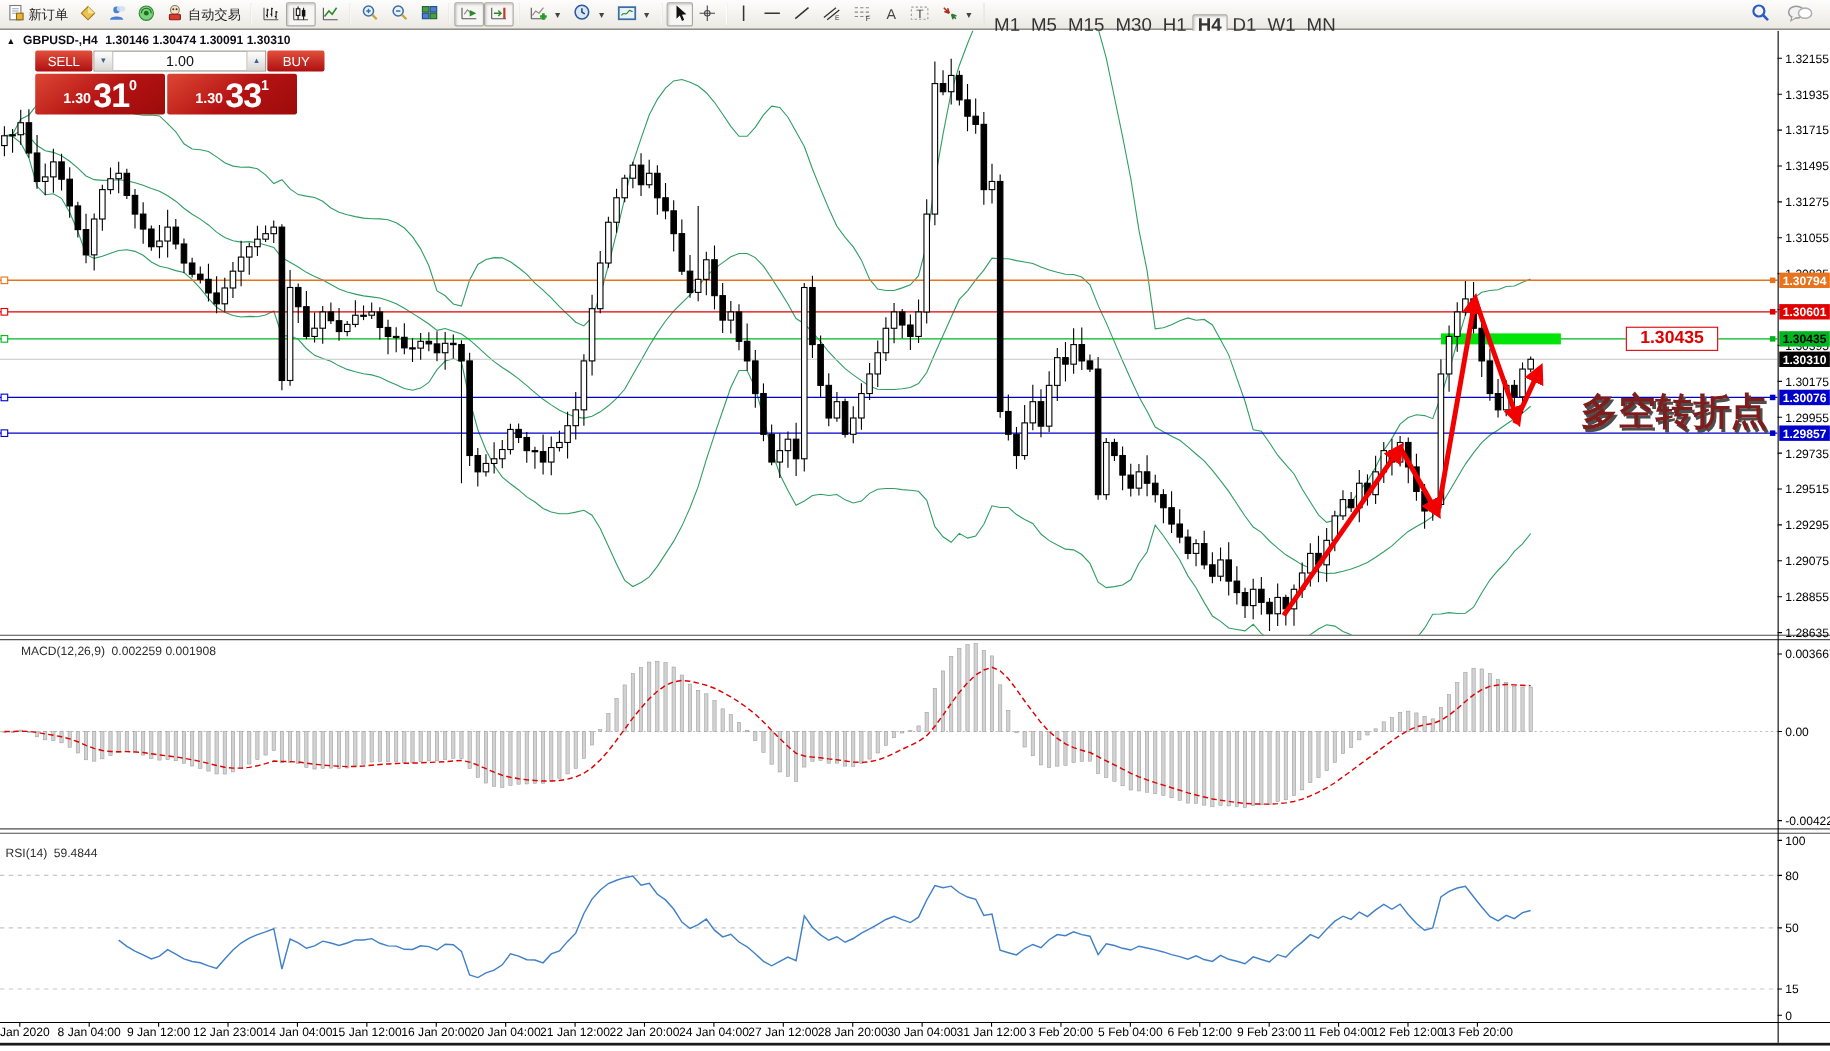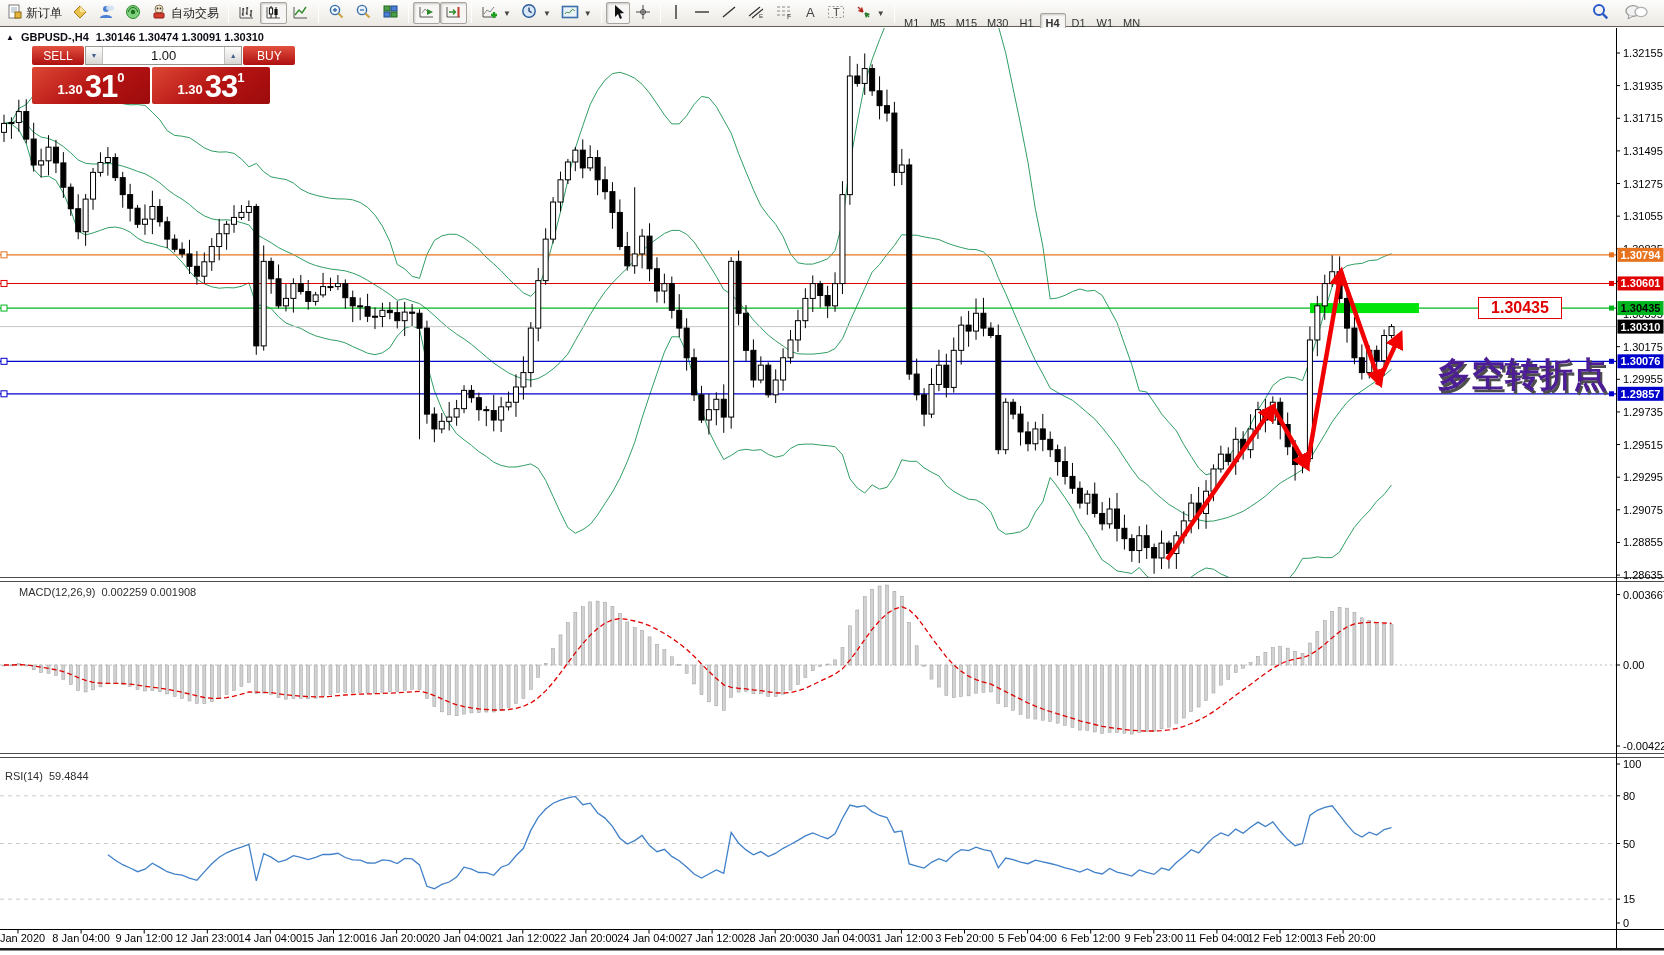--- a/index.html
+++ b/index.html
@@ -8,21 +8,21 @@
 
   
   .toolbar{position:absolute;top:0;left:0;width:1664px;height:27px;
     background:linear-gradient(#fdfdfc,#ece9e3);border-bottom:1px solid #63615d;
     display:flex;align-items:center;font-size:12px;color:#1c1c1c;padding:0 2px;}
   .tbtn{height:22px;min-width:23px;display:inline-flex;align-items:center;justify-content:center;
     gap:4px;padding:0 4px;border:1px solid transparent;border-radius:2px;white-space:nowrap;}
   .tbtn.pressed{background:#f7f6f4;border:1px solid #a9a69f;box-shadow:inset 1px 1px 2px rgba(0,0,0,.2);}
   .tbtn .caret{font-size:8px;color:#444;margin-left:1px;}
   .sep{width:1px;height:20px;background:#b5b2ab;border-right:1px solid #fff;margin:0 4px;}
-  .tf{font-size:11px;color:#333;height:20px;min-width:26px;margin-top:20px;}
+  .tf{font-size:17px;color:#333;height:20px;min-width:26px;margin-top:20px;}
   .tf.pressed{background:#f7f6f4;font-weight:bold;}
   .tb-right{margin-left:auto;display:flex;align-items:center;gap:14px;padding-right:14px;}
   .ticon{display:inline-block;}
 
   
   .chart{position:absolute;top:28px;left:0;width:1664px;height:927px;background:#fff;}
   .chart svg{position:absolute;top:0;left:0;}
 
   .sym-title{position:absolute;left:6px;top:3px;z-index:4;font-size:11px;font-weight:bold;
     color:#0c0c14;display:flex;gap:7px;align-items:center;}
@@ -47,21 +47,21 @@
   .px .sup{font-size:13px;font-weight:bold;align-self:flex-start;margin-top:2px;}
 
   .ind-label{position:absolute;z-index:3;font-size:11px;color:#2e2e2e;display:flex;gap:6px;}
   #macd-label{left:19px;top:558px;}
   #rsi-label{left:5px;top:742px;}
 
   .callout{position:absolute;left:1478px;top:268px;width:84px;height:22px;z-index:3;
     border:1px solid #e00000;background:#fff;color:#e00000;font-size:16px;font-weight:bold;
     text-align:center;line-height:20px;}
   .cn-note{position:absolute;left:1437px;top:328px;z-index:3;font-size:34px;font-weight:bold;
-    color:#4c1d95;text-shadow:2px 3px 0 #4e4e4e;white-space:nowrap;line-height:36px;}
+    color:#7f1d1d;text-shadow:2px 3px 0 #4e4e4e;white-space:nowrap;line-height:36px;}
 </style>
 </head>
 <body>
 
 <div id="app">
 
   <div class="toolbar">
     <div class="tbtn">
       <span class="ticon">
         <svg width="15" height="15">

